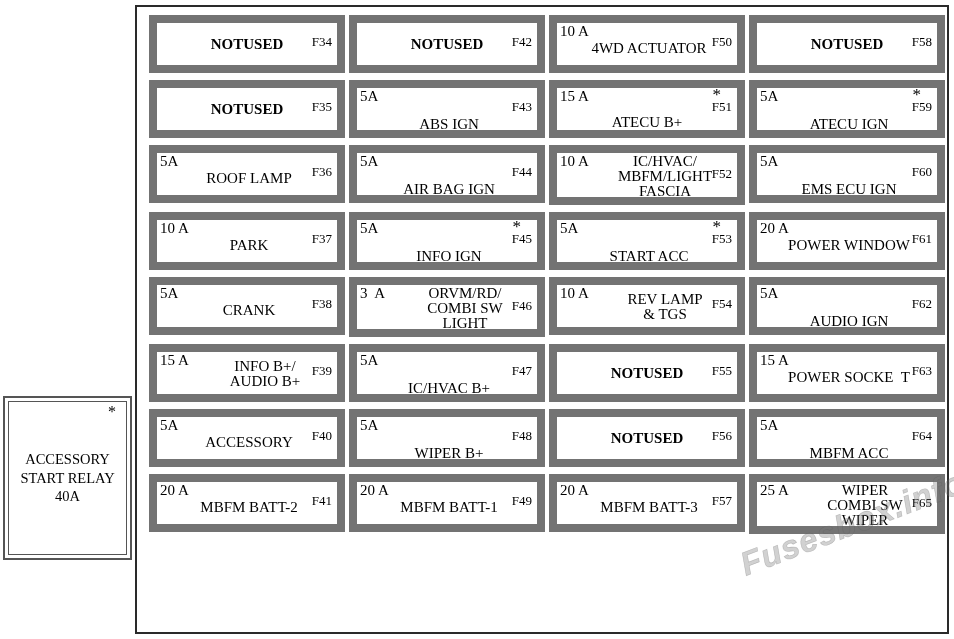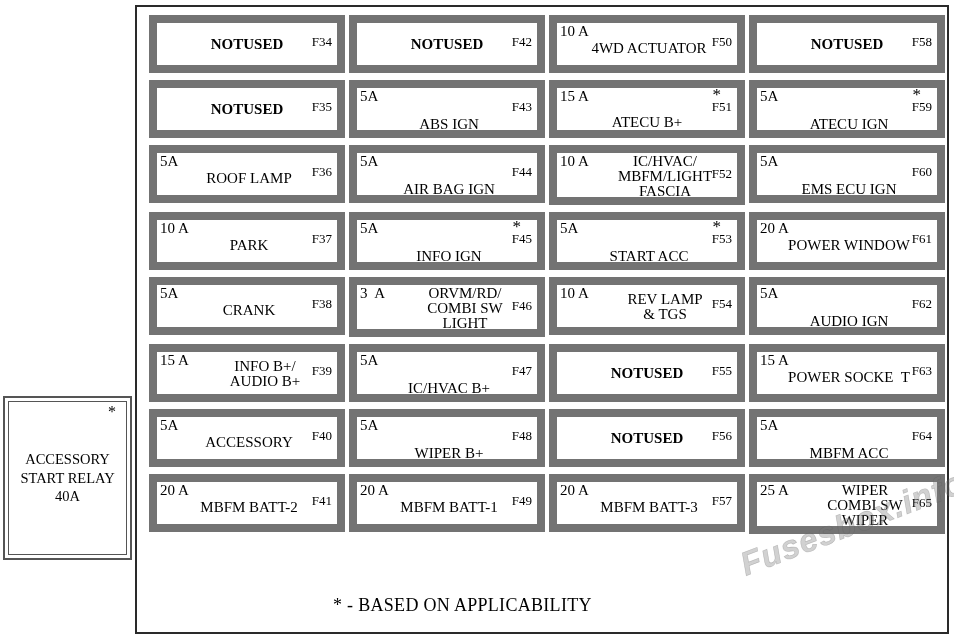--- a/index.html
+++ b/index.html
@@ -302,16 +302,15 @@
         <span class="amp">20 A</span>
         <div class="desc m1"><span>MBFM BATT-3</span></div>
         <span class="fid">F57</span>
       </div>
       <div class="fuse tall">
         <span class="amp">25 A</span>
         <div class="desc ml"><span>WIPER</span><span>COMBI SW</span><span>WIPER</span></div>
         <span class="fid">F65</span>
       </div>
     </div>
-  <div id="footnote">* - BASED ON APPLICABILITY</div>
 </div>
 
 <div id="watermark">Fusesbox.info</div>
 
 </body></html>

